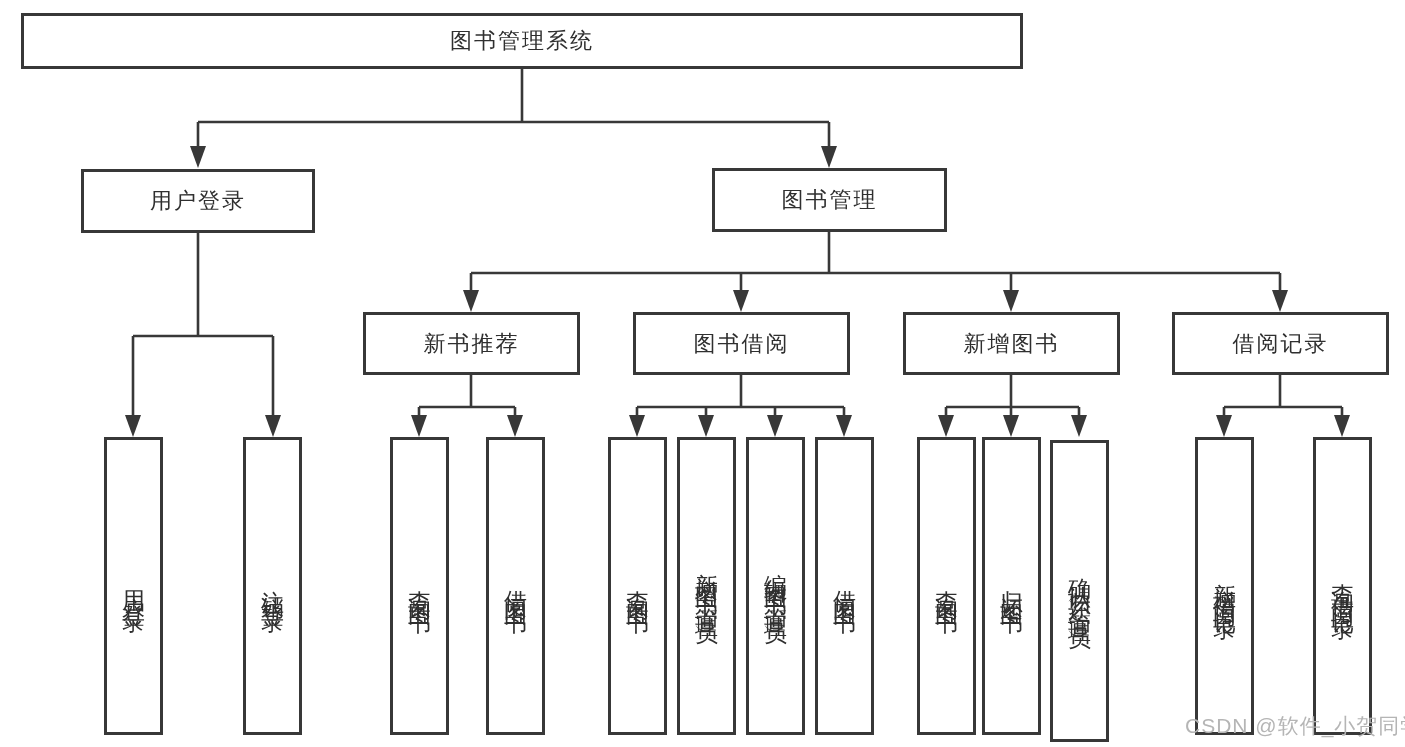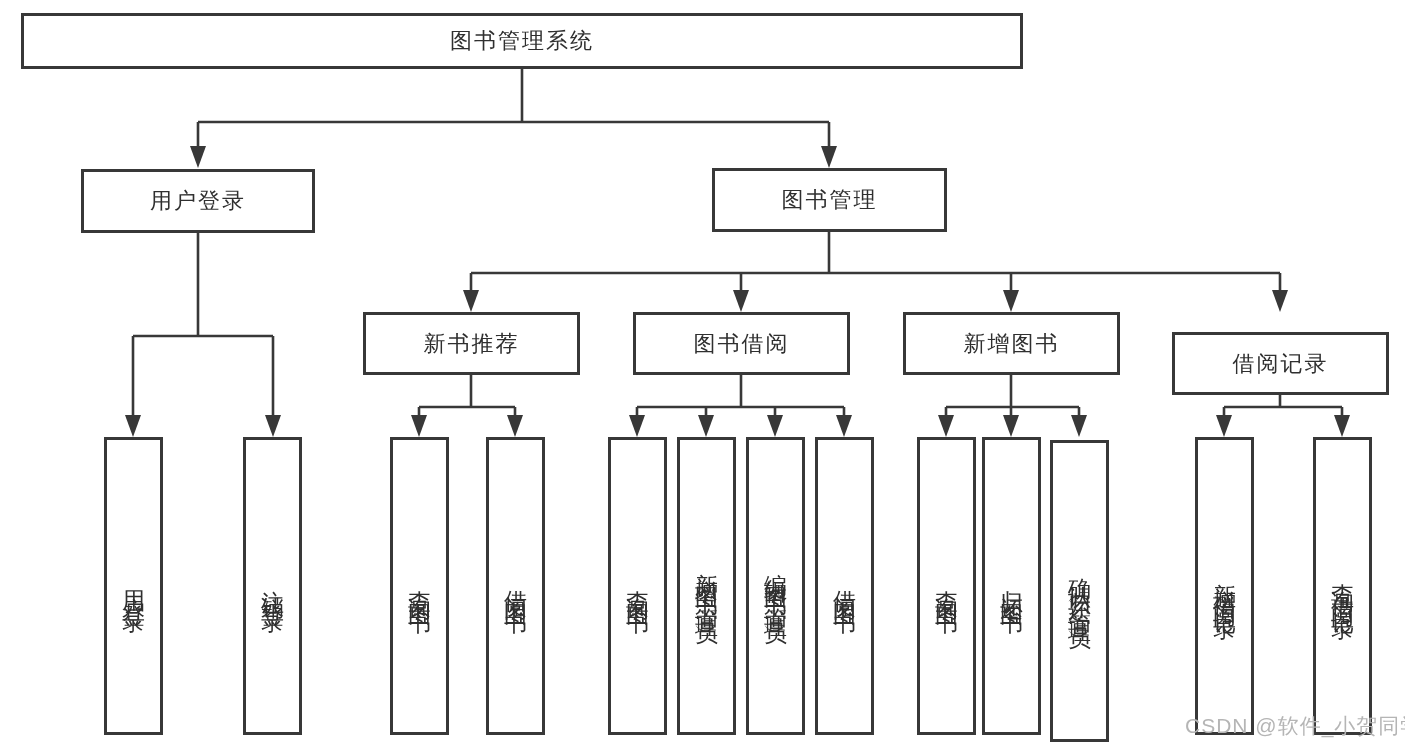--- a/index.html
+++ b/index.html
@@ -80,21 +80,21 @@
   </svg>
 
   <div class="node h" style="left:21px;top:13px;width:1002px;height:56px;">图书管理系统</div>
 
   <div class="node h" style="left:81px;top:169px;width:234px;height:64px;">用户登录</div>
   <div class="node h" style="left:363px;top:312px;width:217px;height:63px;">新书推荐</div>
 
   <div class="node h" style="left:712px;top:168px;width:235px;height:64px;">图书管理</div>
   <div class="node h" style="left:633px;top:312px;width:217px;height:63px;">图书借阅</div>
   <div class="node h" style="left:903px;top:312px;width:217px;height:63px;">新增图书</div>
-  <div class="node h" style="left:1172px;top:332px;width:217px;height:63px;">借阅记录</div>
+  <div class="node h" style="left:1172px;top:312px;width:217px;height:63px;">借阅记录</div>
 
   <div class="node v" style="left:104px;top:437px;width:59px;height:298px;">用户登录</div>
   <div class="node v" style="left:243px;top:437px;width:59px;height:298px;">注销登录</div>
 
   <div class="node v" style="left:390px;top:437px;width:59px;height:298px;">查询图书</div>
   <div class="node v" style="left:486px;top:437px;width:59px;height:298px;">借阅图书</div>
 
   <div class="node v" style="left:608px;top:437px;width:59px;height:298px;">查询图书</div>
   <div class="node v" style="left:677px;top:437px;width:59px;height:298px;">新增图书（管理员）</div>
   <div class="node v" style="left:746px;top:437px;width:59px;height:298px;">编辑图书（管理员）</div>

